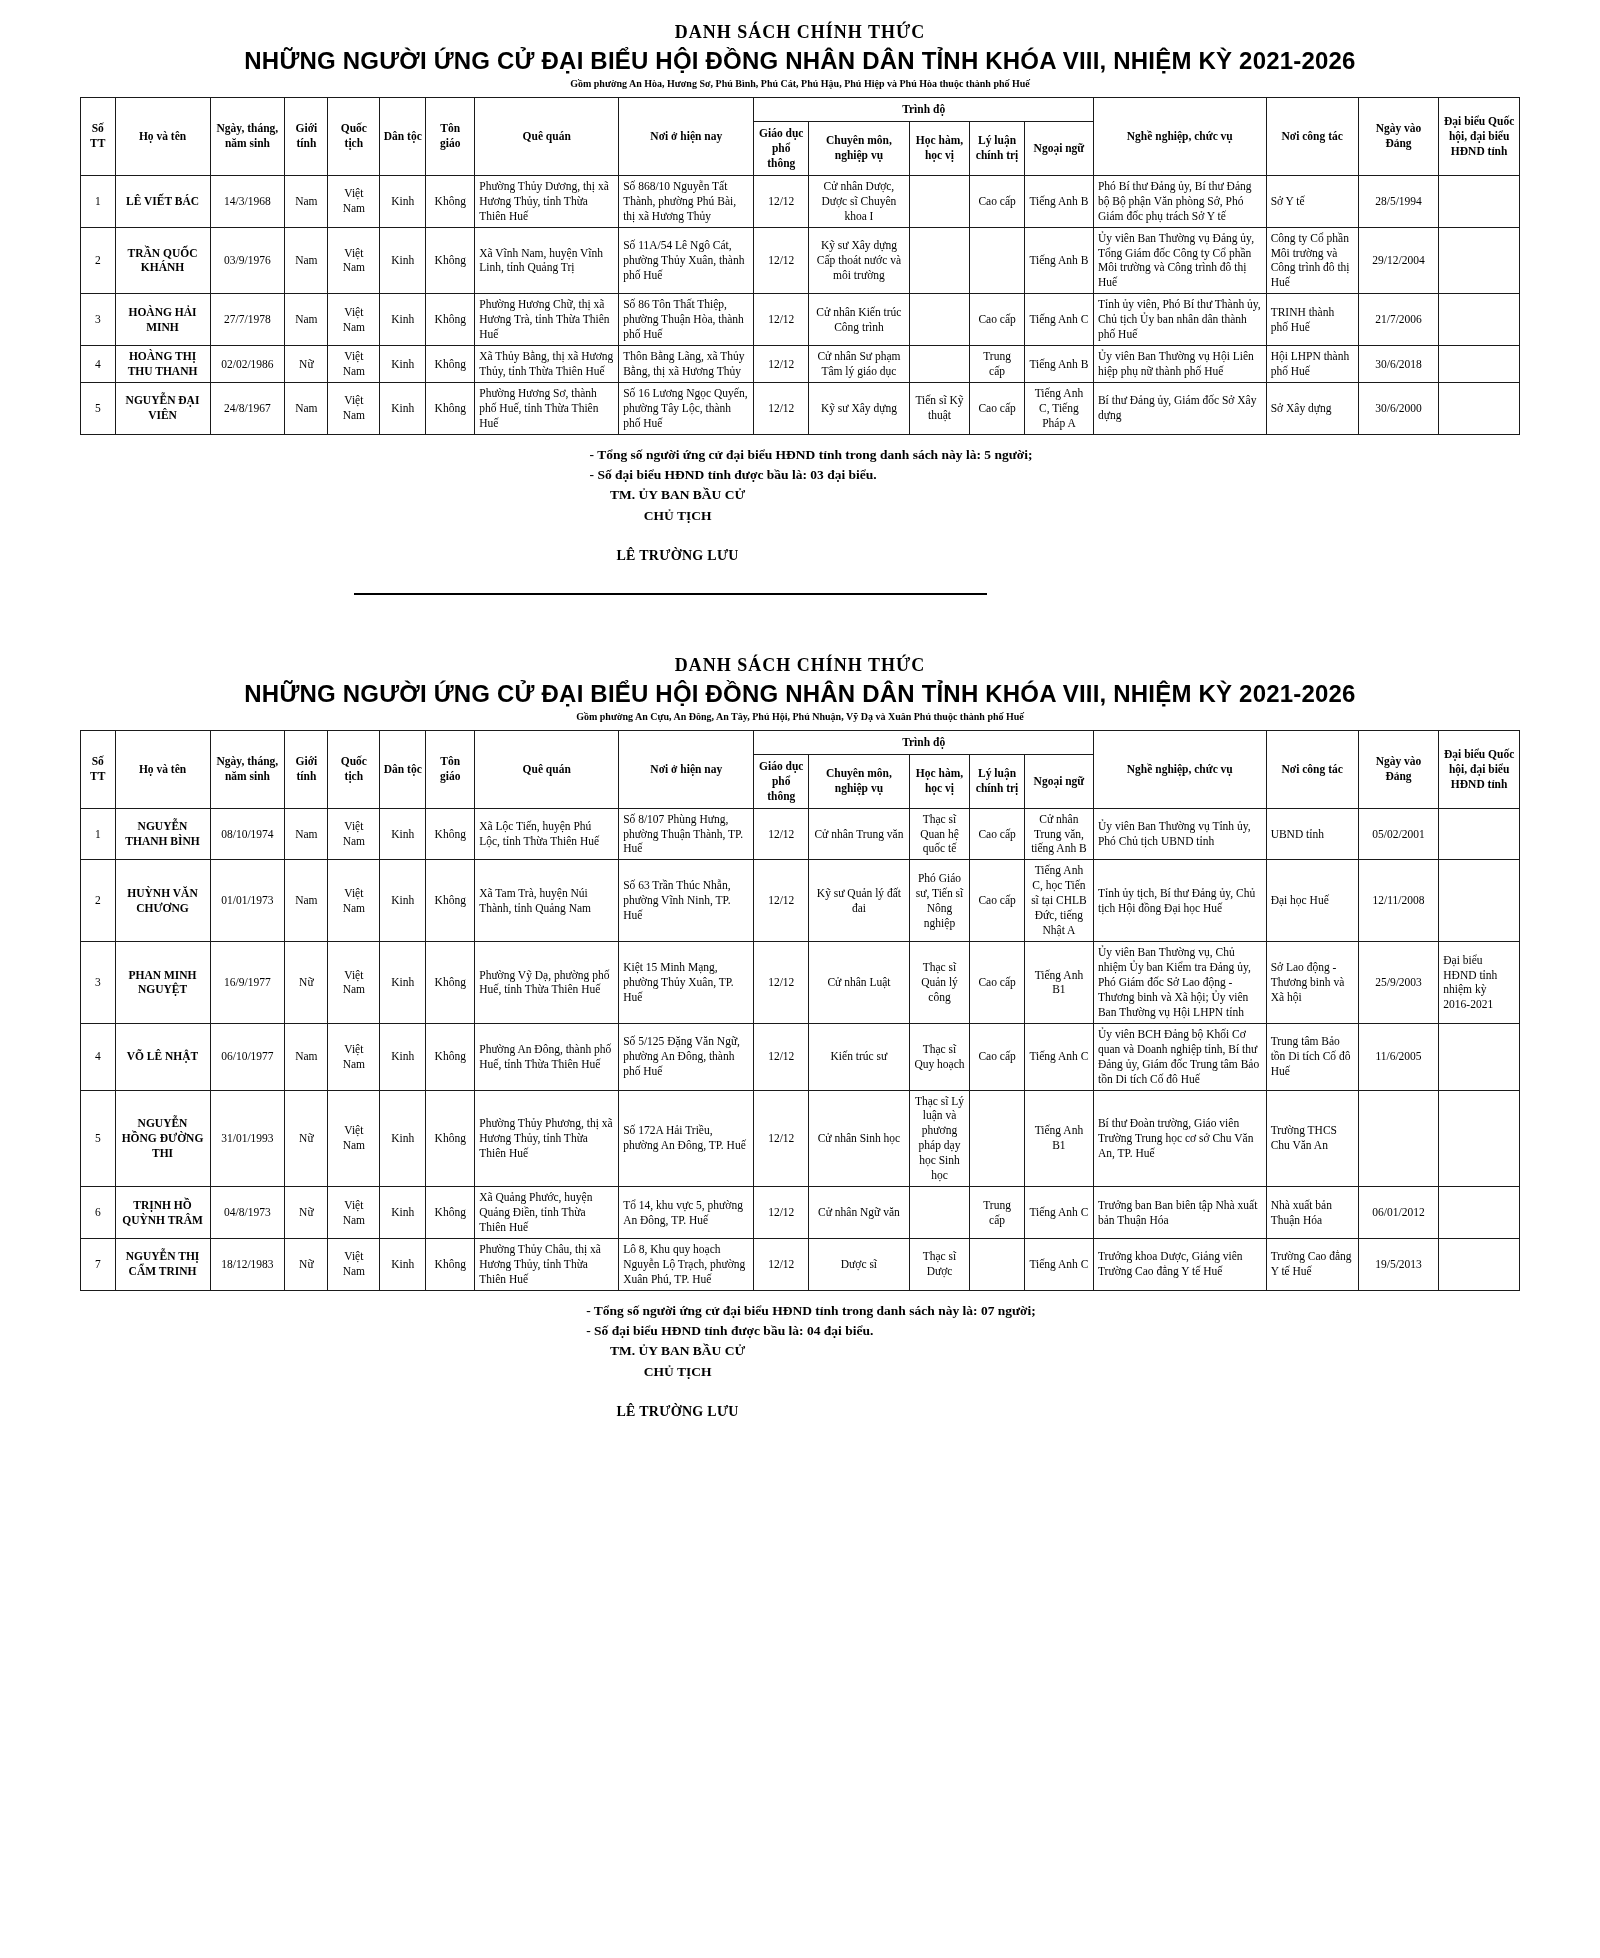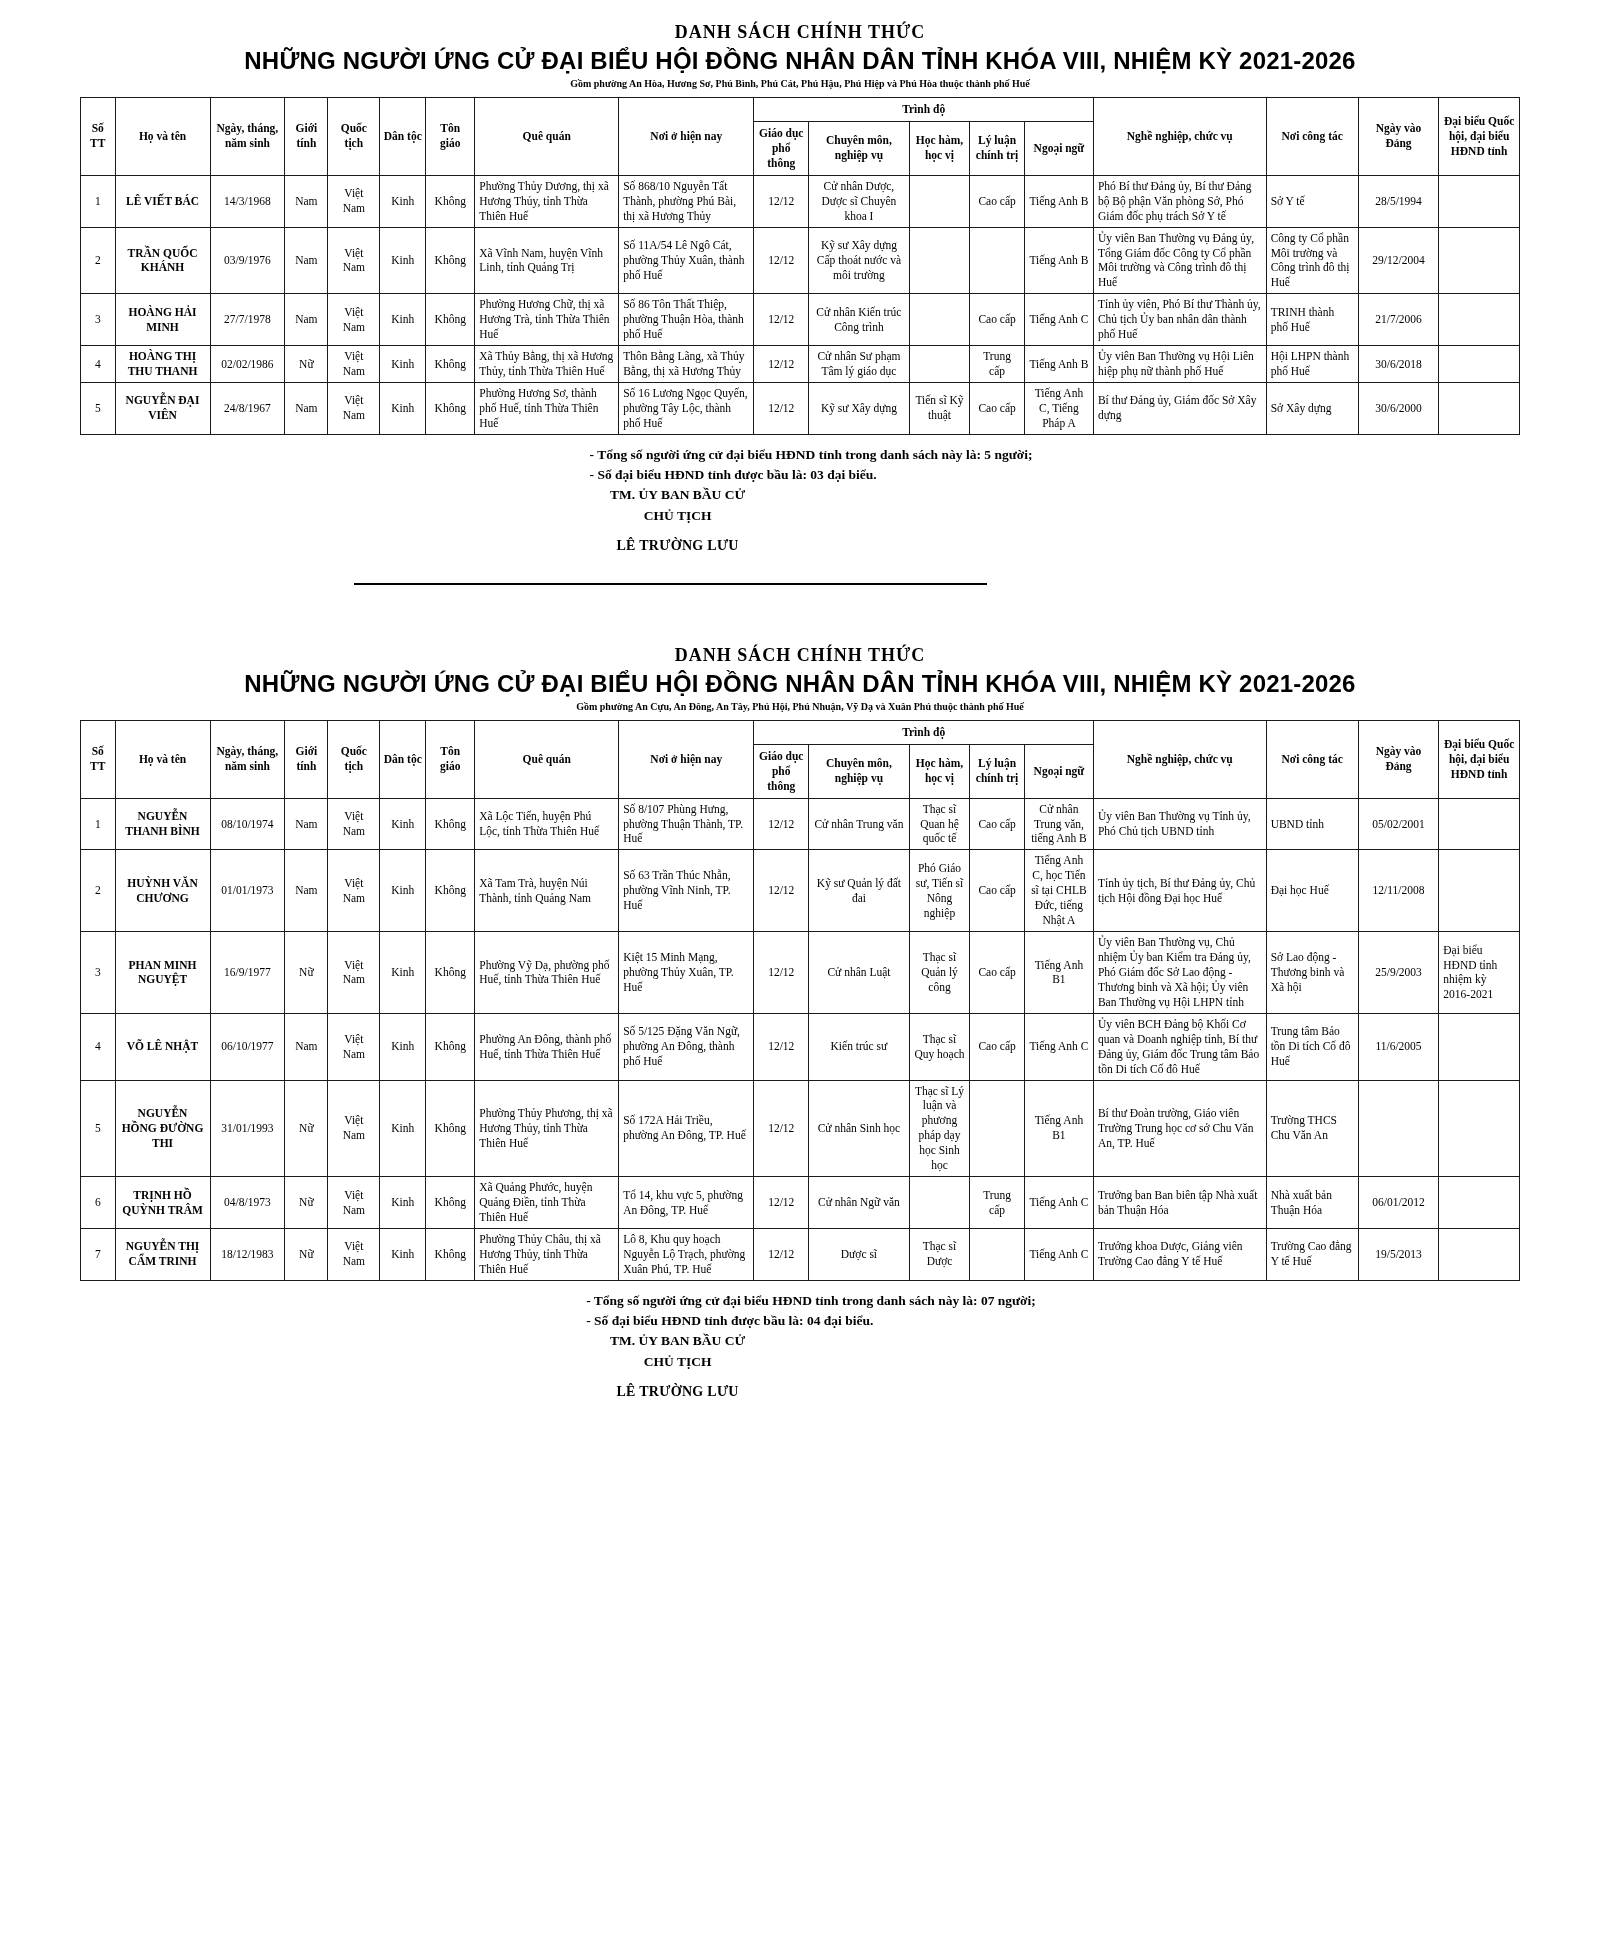--- a/index.html
+++ b/index.html
@@ -86,21 +86,21 @@
     padding-left: 22px;
     line-height: 1.5;
   }
   .sign-block {
     text-align: center;
     font-weight: bold;
     font-size: 13.5px;
     margin-right: 17%;
     line-height: 1.55;
   }
-  .sign-name { margin-top: 8px; font-size: 14px; letter-spacing: 0.3px; }
+  .sign-name { margin-top: 18px; font-size: 14px; letter-spacing: 0.3px; }
   .section-divider {
     border: none;
     border-top: 2px solid #000;
     width: 44%;
     margin: 26px 0 60px 19%;
   }
 </style>
 </head>
 <body>
 

